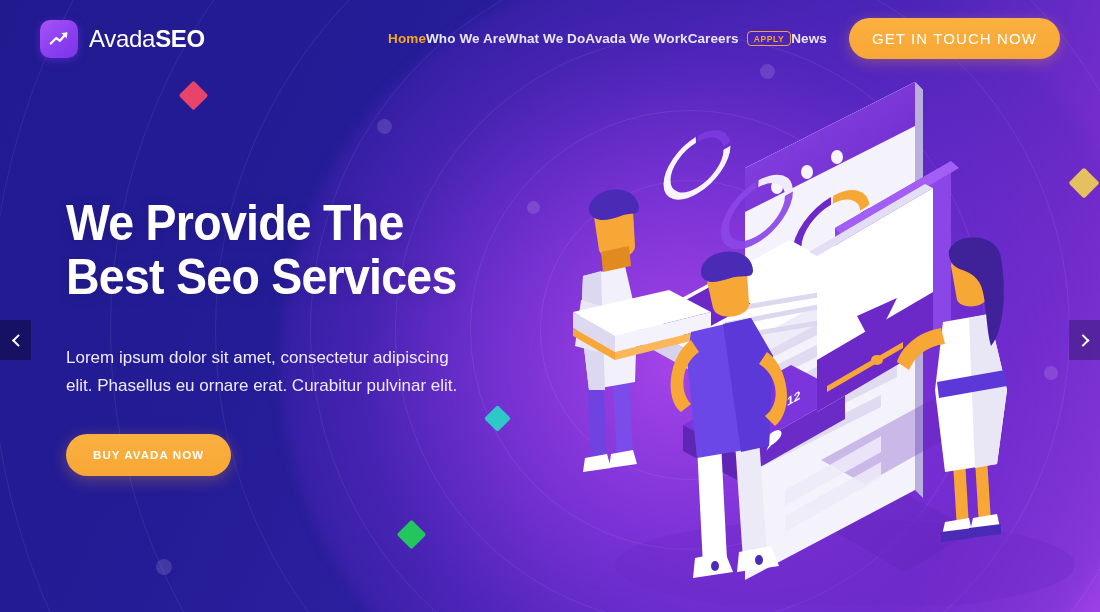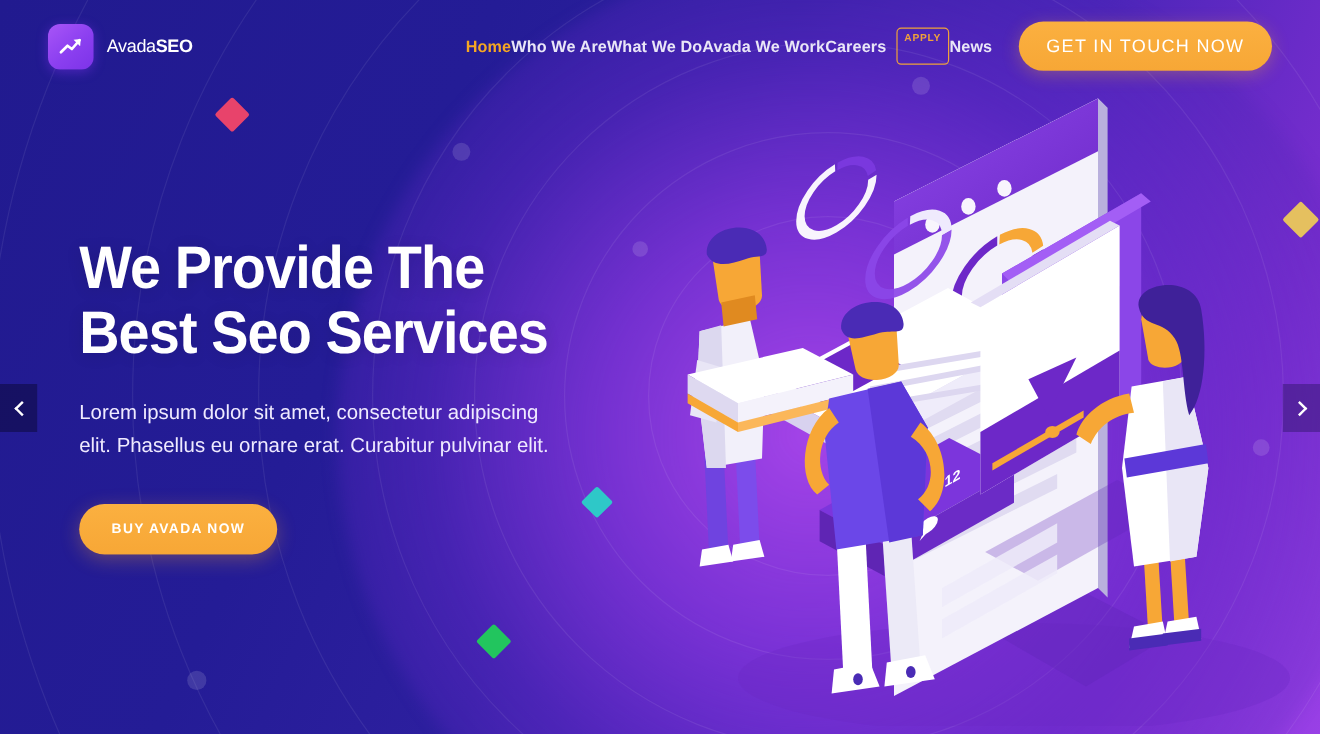--- a/index.html
+++ b/index.html
@@ -48,54 +48,54 @@
     position:absolute; top:0; left:0; right:0; height:77px;
     display:flex; align-items:center; padding:0 40px; z-index:40;
   }
   .logo { display:flex; align-items:center; gap:11px; }
   .logo-mark {
     width:38px; height:38px; border-radius:10px;
     background:linear-gradient(140deg,#a855f7 0%,#8b3ff0 55%,#7c33e8 100%);
     display:flex; align-items:center; justify-content:center;
     box-shadow:0 2px 10px rgba(130,50,240,0.45);
   }
-  .logo-text { color:#fff; font-size:15px; letter-spacing:-0.3px; white-space:nowrap; }
+  .logo-text { color:#fff; font-size:24px; letter-spacing:-0.3px; white-space:nowrap; }
   .logo-text .thin { font-weight:400; }
   .logo-text .bold { font-weight:700; }
 
   .nav { display:flex; align-items:center; margin-left:auto; }
   .nav-item {
     color:#e9e6f7; font-size:13.5px; font-weight:600;
     letter-spacing:0.1px; white-space:nowrap; cursor:pointer;
     display:flex; align-items:center; gap:8px;
   }
   .nav-item.active { color:#f5a623; }
   .apply-badge {
     border:1px solid #f0a23a; color:#f0a23a;
     font-size:8.5px; font-weight:700; letter-spacing:0.6px;
-    padding:3px 6px 18px; border-radius:4px; line-height:1;
+    padding:3px 6px 2px; border-radius:4px; line-height:1;
   }
   .cta-header {
     margin-left:22px;
     background:linear-gradient(180deg,#fbb040 0%,#f7a736 100%);
     color:#fff; font-size:15px; font-weight:400; letter-spacing:1.1px;
     padding:12px 23px; border-radius:22px; border:none; cursor:pointer;
     white-space:nowrap;
     box-shadow:0 3px 14px rgba(247,167,54,0.32);
   }
 
   
   .hero-content { position:absolute; left:66px; top:196px; z-index:30; max-width:470px; }
   .hero-title {
     color:#fff; font-size:50px; line-height:1.08; font-weight:700;
     letter-spacing:-0.8px; transform:scaleX(0.93); transform-origin:left center;
     text-shadow:0 2px 14px rgba(0,0,0,0.12);
   }
   .hero-sub {
-    margin-top:26px; color:#efeaff; font-size:17px; line-height:1.65;
+    margin-top:40px; color:#efeaff; font-size:17px; line-height:1.65;
     font-weight:400; max-width:400px;
   }
   .hero-buttons { margin-top:34px; display:flex; gap:18px; }
   .btn {
     border:none; cursor:pointer; color:#fff; border-radius:24px;
     font-size:11.5px; font-weight:700; letter-spacing:1.1px;
     padding:15px 27px; white-space:nowrap;
   }
   .btn-orange { background:linear-gradient(180deg,#fbb040 0%,#f7a736 100%); box-shadow:0 4px 16px rgba(247,167,54,0.3); }
   .btn-blue { background:linear-gradient(180deg,#5b6ef0 0%,#4f60ea 100%); box-shadow:0 4px 16px rgba(79,96,234,0.32); }

